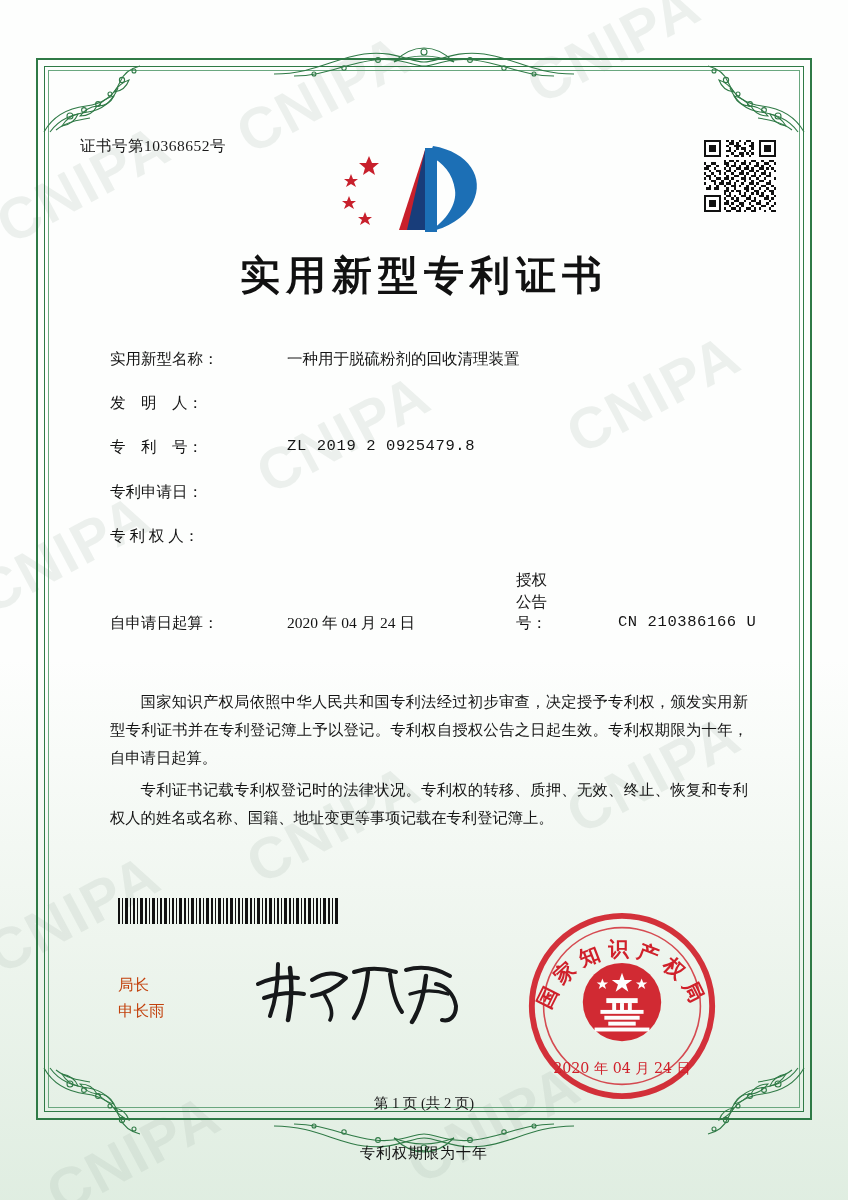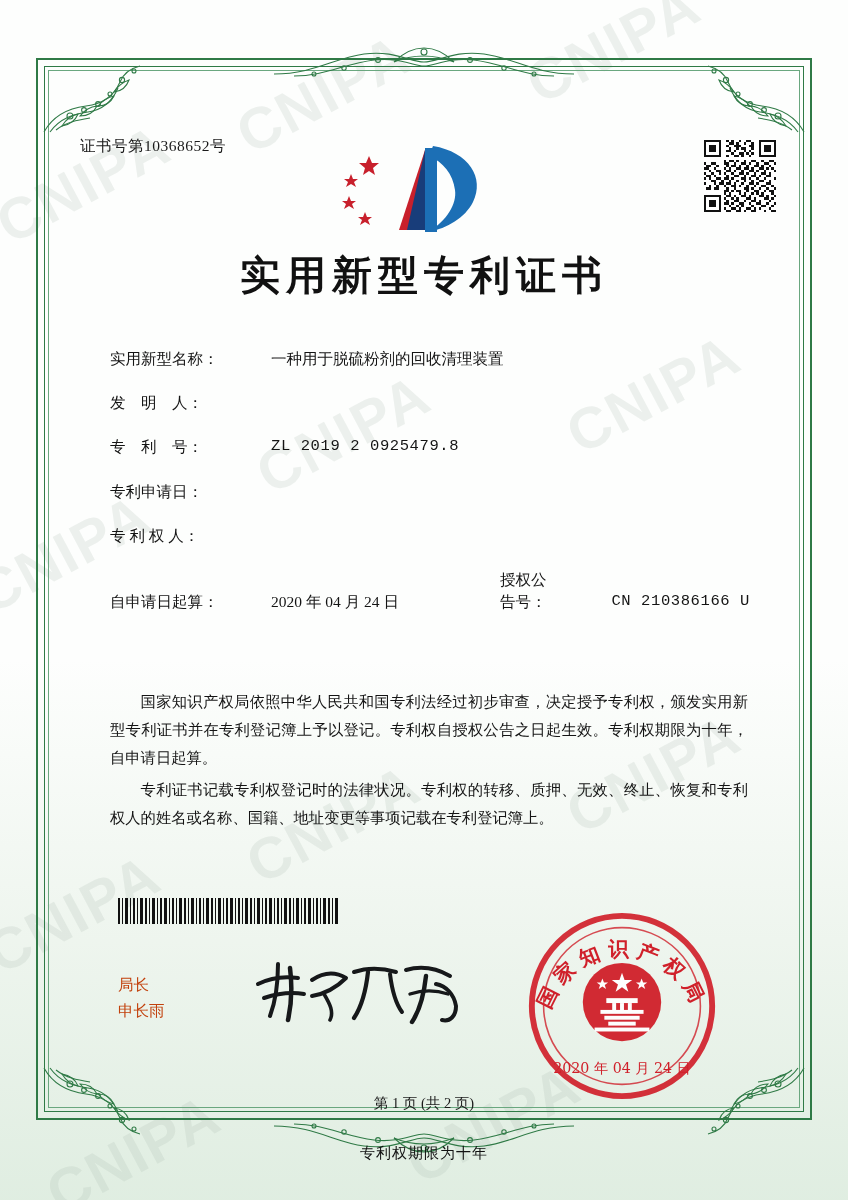--- a/index.html
+++ b/index.html
@@ -157,25 +157,26 @@
     line-height: 1.4;
     gap: 43px;
   }
   .field-label {
     width: 118px;
     flex: 0 0 118px;
     letter-spacing: 0px;
   }
   .field-value {
     flex: 1;
+    margin-left: 16px;
   }
   .field-row.dual .field-value { flex: 0 0 auto; }
   .field-label2 {
     margin-left: 58px;
-    margin-right: 22px;
+    margin-right: 12px;
   }
 
   .mono-ish {
     font-family: Liberation Mono, monospace;
     letter-spacing: 0.6px;
   }
 
   
   .paras {
     position: absolute;

